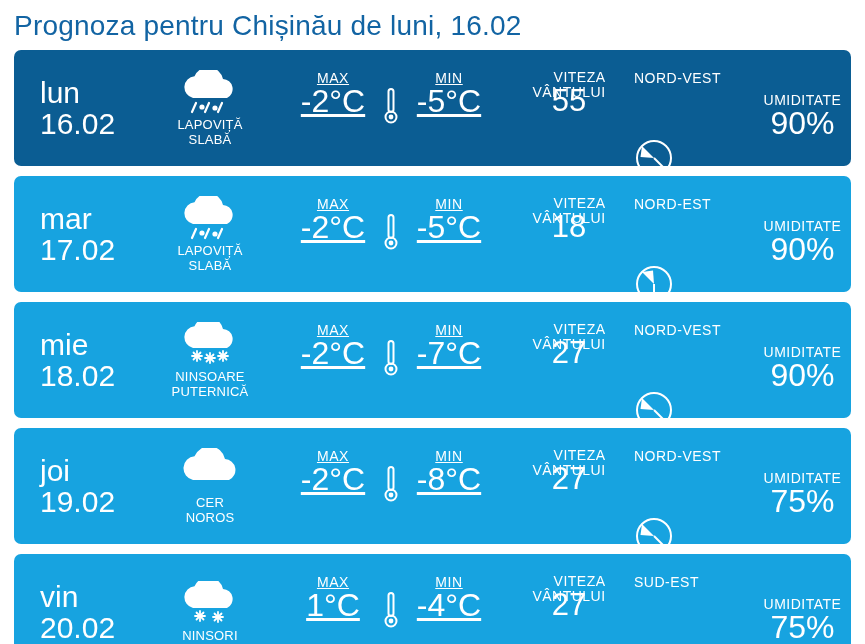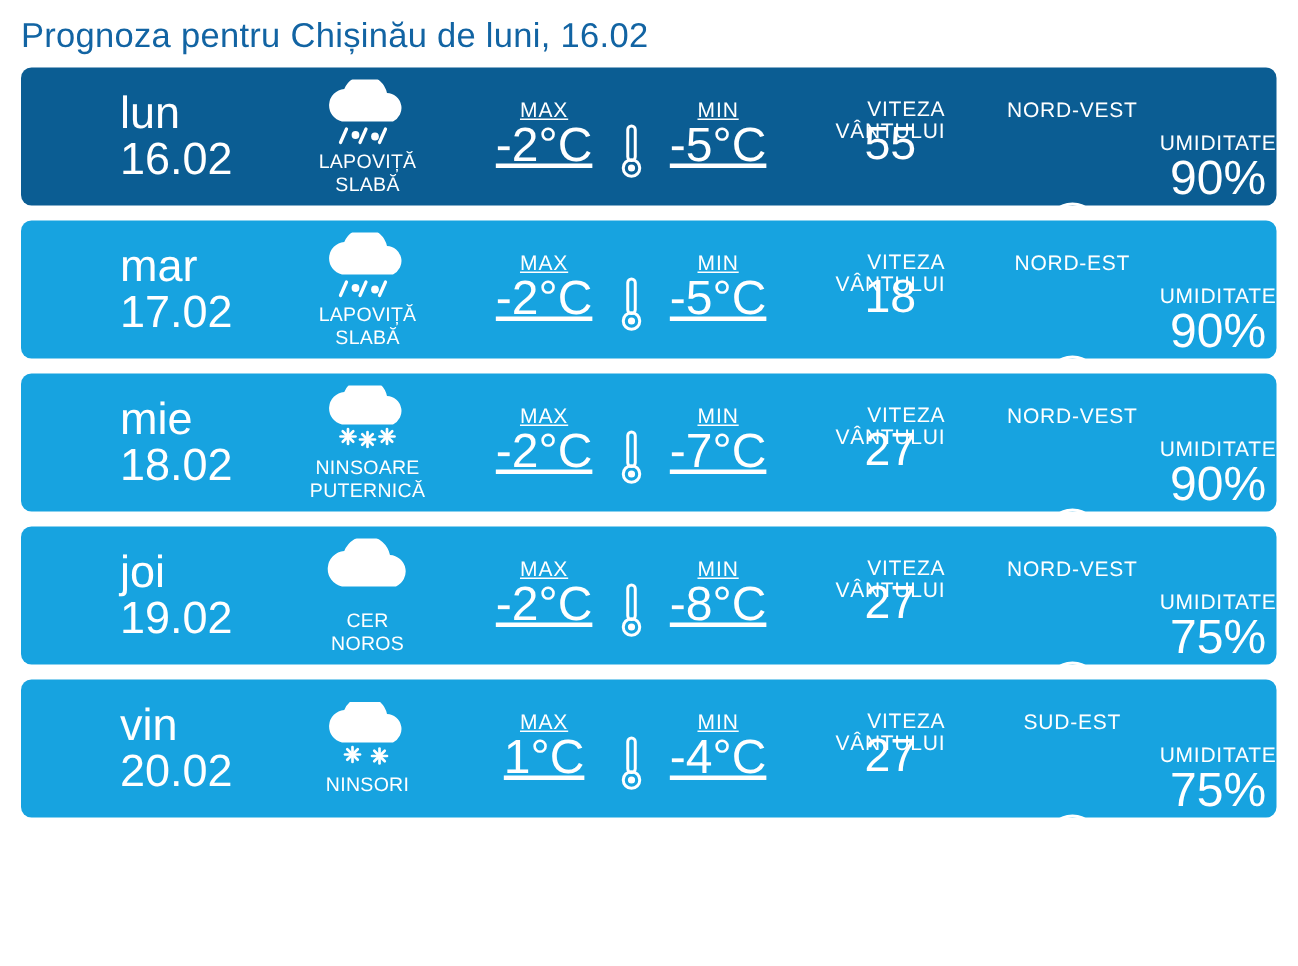--- a/index.html
+++ b/index.html
@@ -16,43 +16,42 @@
 
   .page {
     width: 865px;
     height: 644px;
     position: relative;
     box-sizing: border-box;
   }
 
   .page-title {
     color: #1264a3;
-    font-size: 23px;
+    font-size: 28px;
     font-weight: normal;
     padding: 10px 0 8px 14px;
     letter-spacing: 0.2px;
   }
 
   .forecast-list {
     padding: 0 14px;
     display: flex;
     flex-direction: column;
     gap: 10px;
   }
 
   .day-row {
-    height: 92px;
+    height: 116px;
     border-radius: 7px;
     background: #17a3e0;
     color: #ffffff;
     display: flex;
     align-items: center;
     position: relative;
     box-sizing: border-box;
-    padding-left: 40px;
   }
   .day-row.today {
     background: #0b5d93;
   }
 
   
   .date-block {
     width: 128px;
     padding-left: 26px;
     box-sizing: border-box;
@@ -142,21 +141,21 @@
     font-size: 31px;
     line-height: 1;
     margin-top: -14px;
   }
 
   
   .dir-block {
     width: 120px;
     display: flex;
     flex-direction: column;
-    align-items: center;
+    align-items: flex-start;
     height: 100%;
     padding-top: 20px;
     box-sizing: border-box;
     gap: 44px;
   }
   .dir-cap {
     font-size: 14px;
     letter-spacing: 0.5px;
   }
   .dir-dial {

